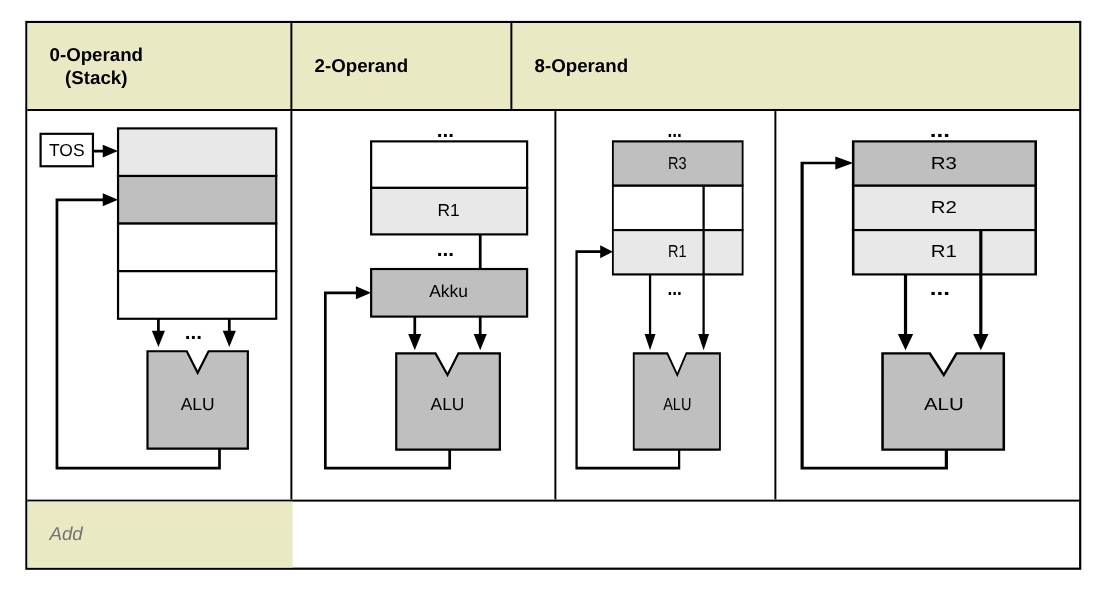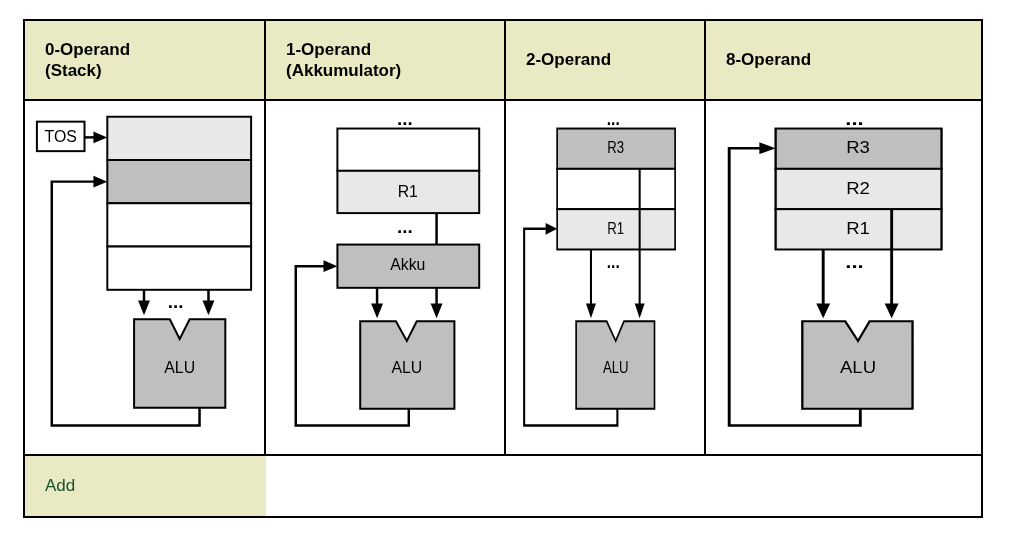--- a/index.html
+++ b/index.html
@@ -45,34 +45,35 @@
   .c2 { width: 200px; }
   .c3 { flex: 1 1 auto; }
 
   .row.header .cell,
   .row.footer .cell {
     background: #e9e9c4;
     display: flex;
     align-items: center;
     padding-left: 20px;
   }
-  .row.header { border-bottom: 2px solid #000; }
+  .row.header { border-bottom: 2px solid #000; text-align: center; }
   .row.footer { border-top: 2px solid #000; }
 
   .hdr-title {
     font-size: 17px;
     font-weight: bold;
     color: #000;
     line-height: 1.25;
     white-space: pre-line;
   }
   .foot-label {
     font-size: 17px;
-    color: #14532d;
+    color: #737373;
     white-space: pre;
+    font-style: italic;
   }
 
   .row.body .cell { background: #ffffff; overflow: hidden; }
 
   .diagram { position: absolute; inset: 0; }
   .diagram svg { display: block; width: 100%; height: 100%; }
 
   .svg-txt {
     font-family: "Liberation Sans", sans-serif;
     font-size: 16px;
@@ -91,24 +92,20 @@
 </head>
 <body>
 
 <div id="table">
 
   <div class="row header">
     <div class="cell c0">
       <div class="hdr-title">0-Operand
 (Stack)</div>
     </div>
-    <div class="cell c1">
-      <div class="hdr-title">1-Operand
-(Akkumulator)</div>
-    </div>
     <div class="cell c2">
       <div class="hdr-title">2-Operand</div>
     </div>
     <div class="cell c3">
       <div class="hdr-title">8-Operand</div>
     </div>
   </div>
 
   <div class="row body">
 

